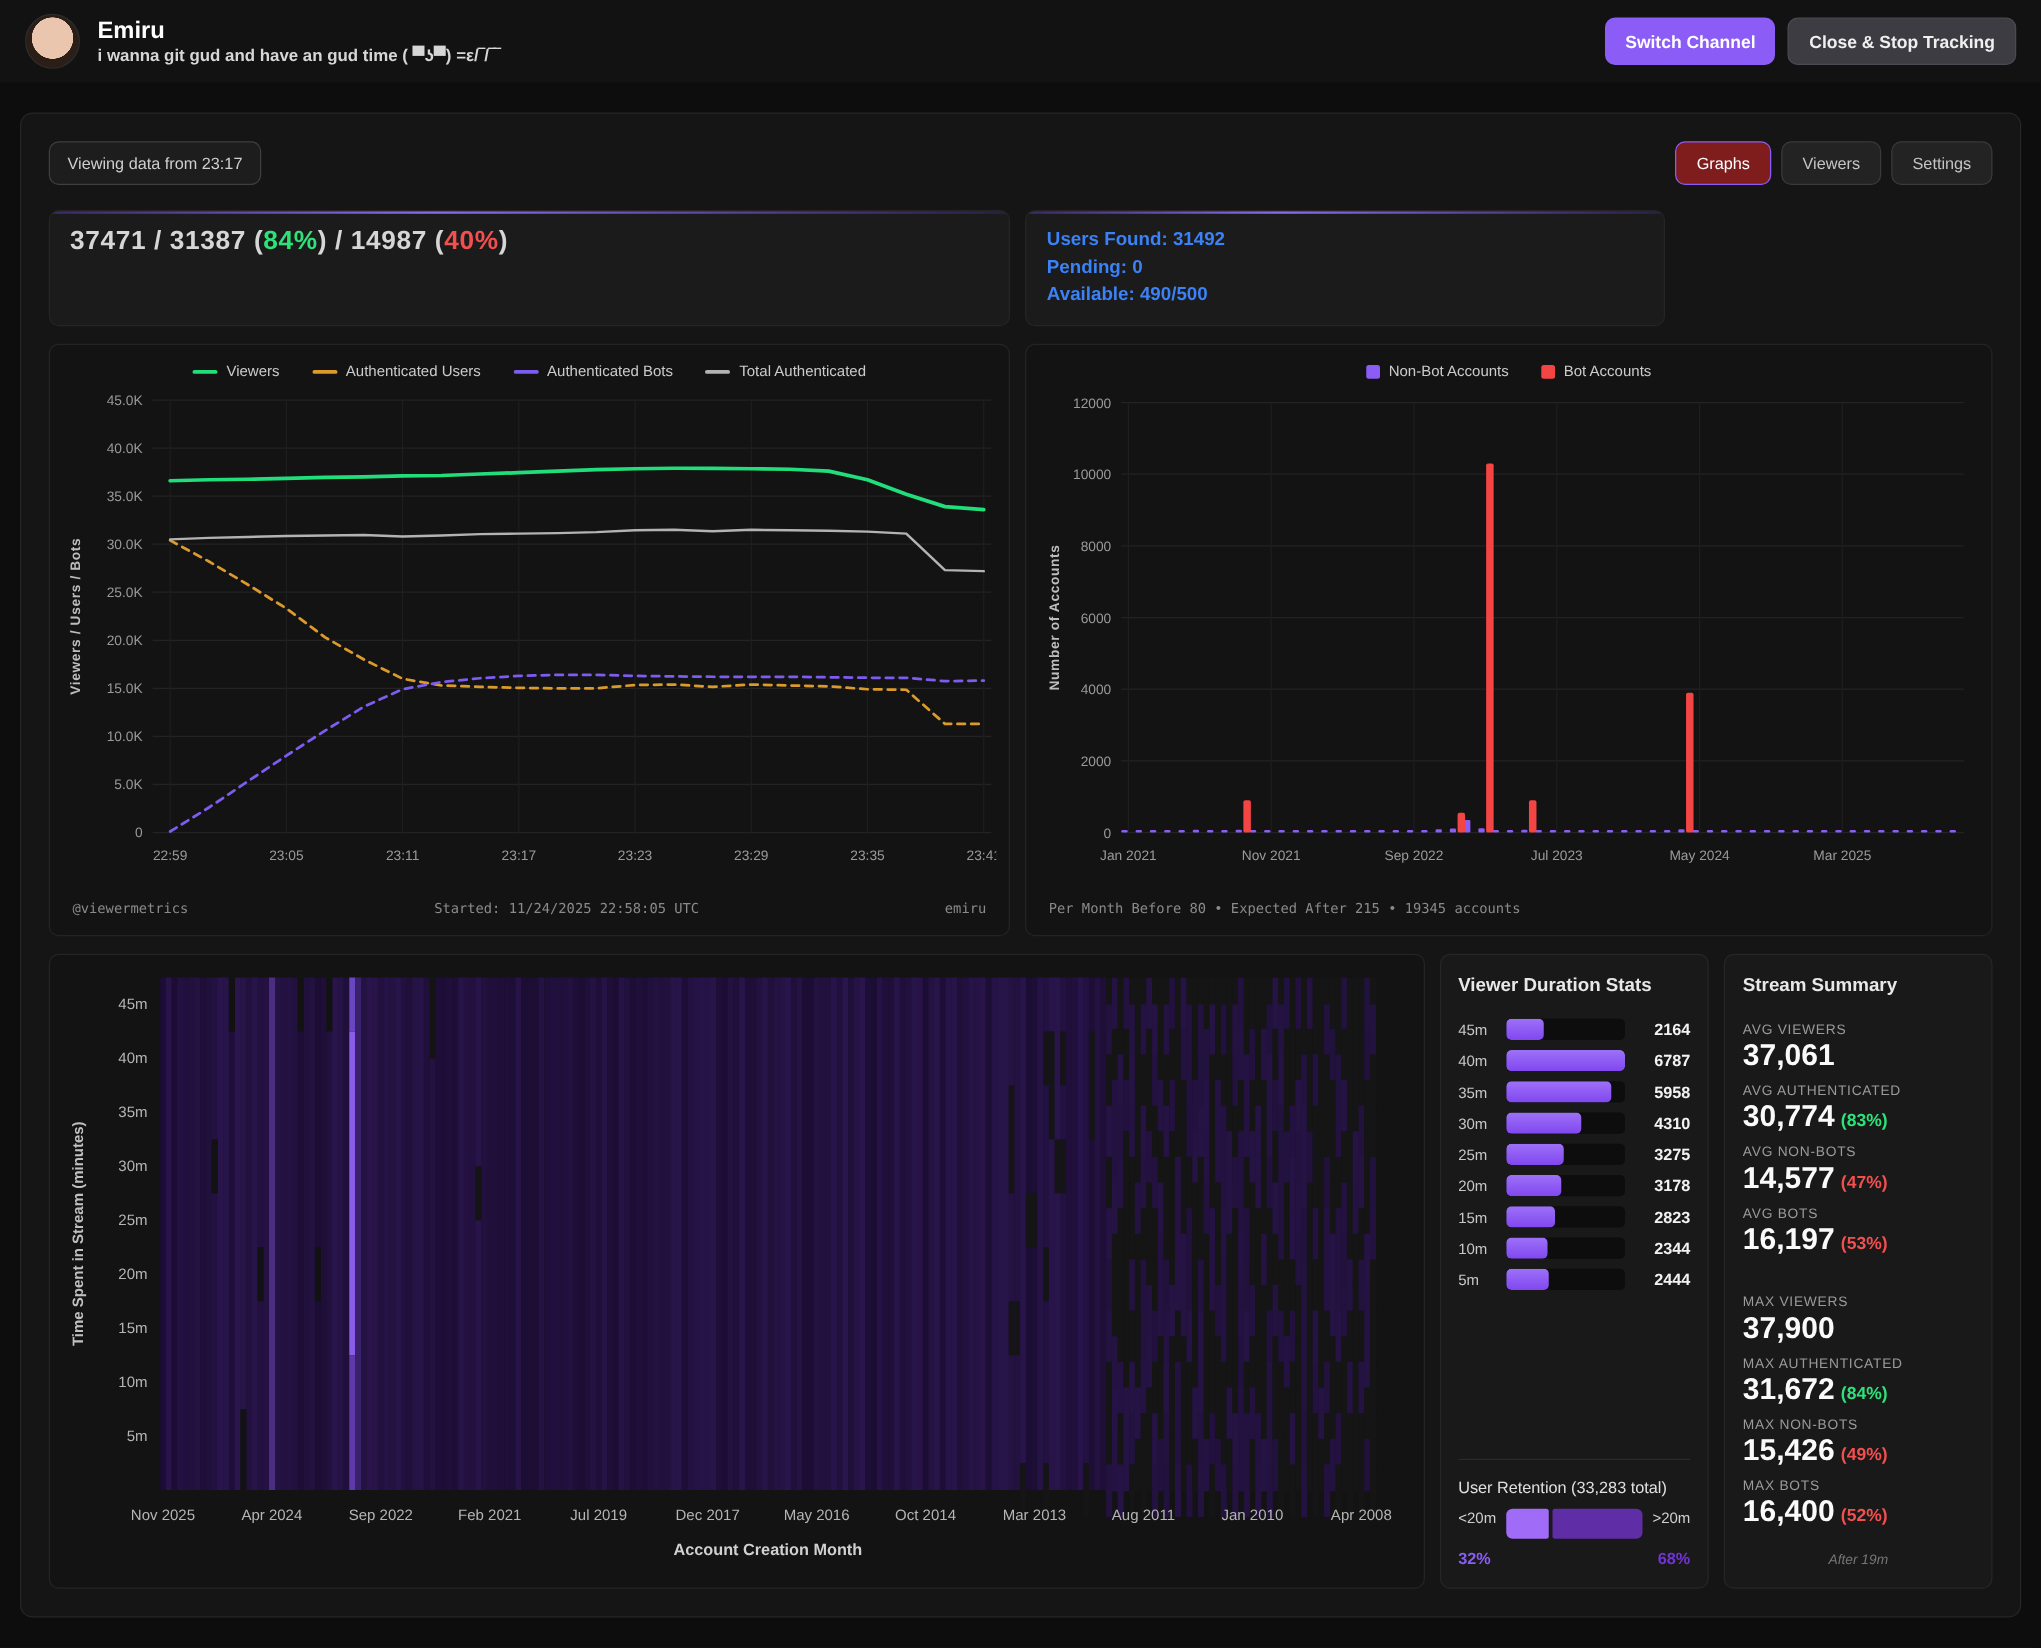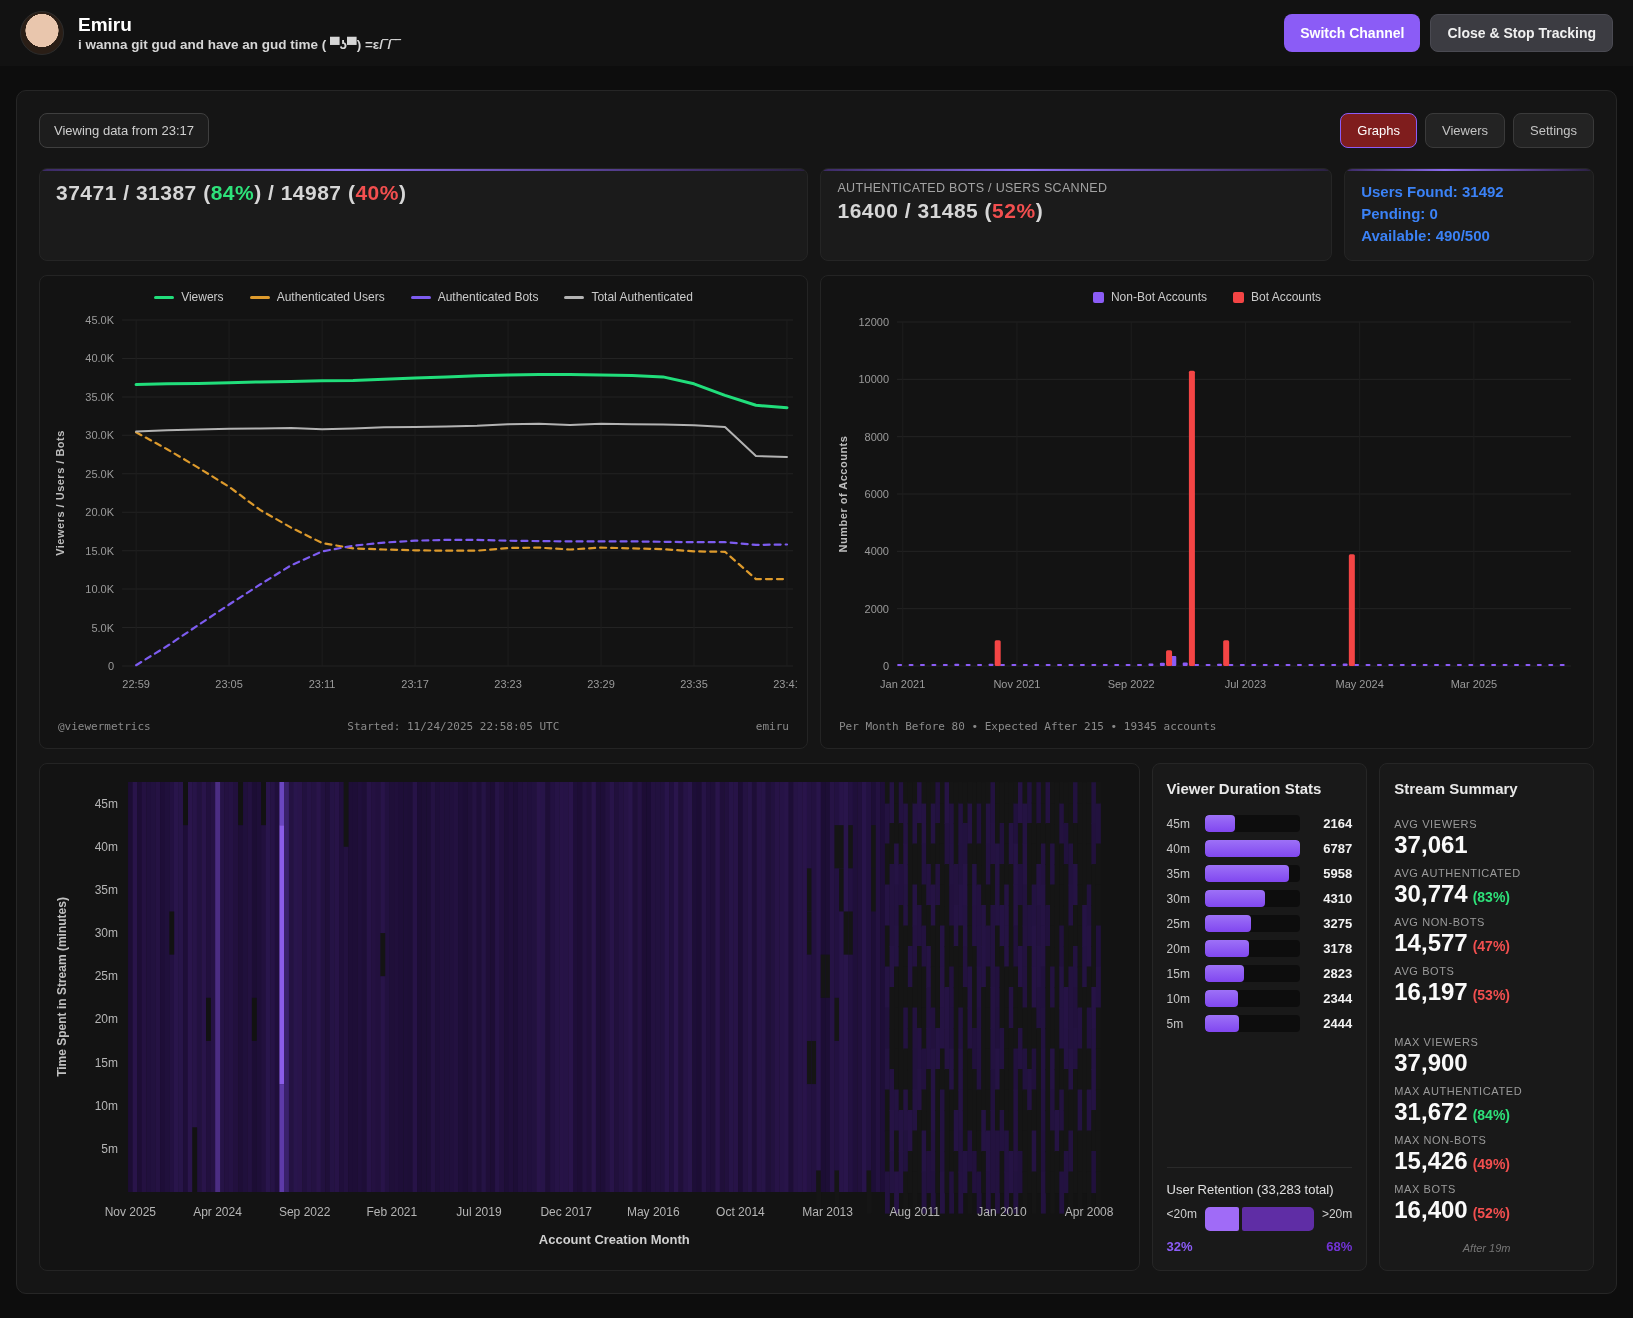--- a/index.html
+++ b/index.html
@@ -117,24 +117,20 @@
     <div class="tabs">
         <button class="tab active">Graphs</button>
         <button class="tab">Viewers</button>
         <button class="tab">Settings</button>
       </div>
   </div>
 
   <div class="stats-row">
     <div class="stat-card">
       <div class="stat-value"><span>37471 / 31387 (</span><span class="green">84%</span><span>) / 14987 (</span><span class="red">40%</span><span>)</span></div>
-    </div>
-    <div class="stat-card">
-      <div class="stat-label">AUTHENTICATED BOTS / USERS SCANNED</div>
-      <div class="stat-value"><span>16400 / 31485 (</span><span class="red">52%</span><span>)</span></div>
     </div>
     <div class="stat-card scan-card">
       <div>Users Found: 31492</div>
       <div>Pending: 0</div>
       <div>Available: 490/500</div>
     </div>
   </div>
 
   <div class="charts-row">
     <div class="chart-panel">

